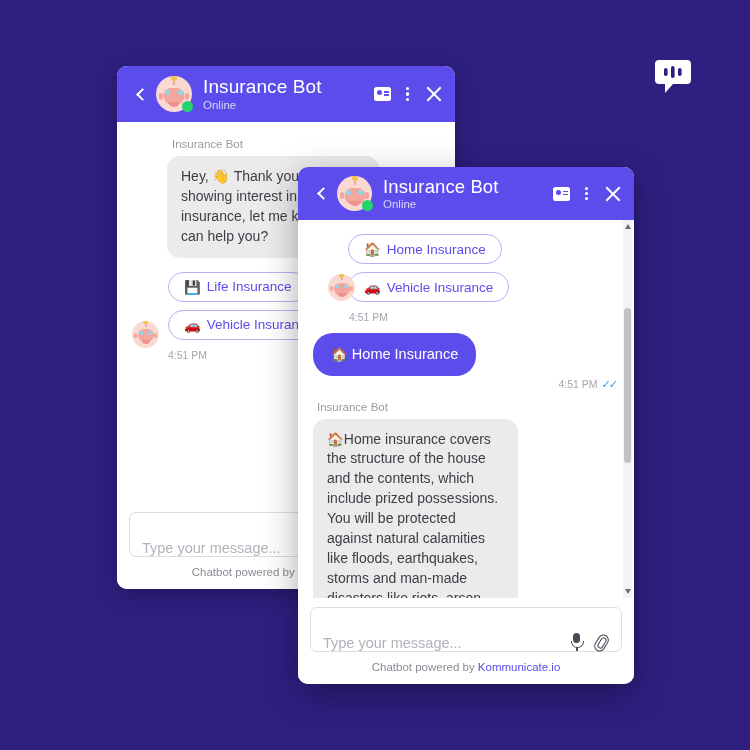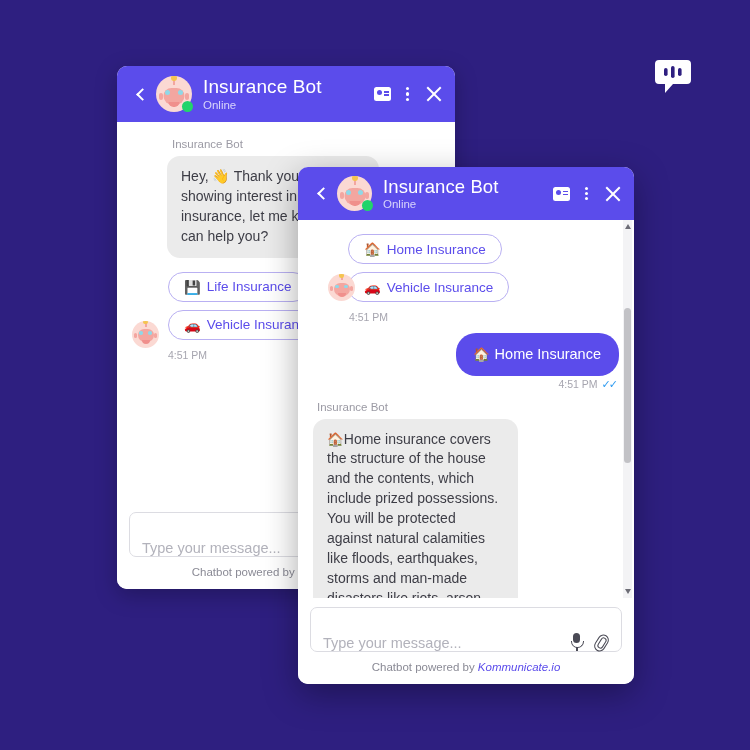--- a/index.html
+++ b/index.html
@@ -156,21 +156,21 @@
   .win-back .msgs { padding-top: 16px; }
 
   .sender-label {
     font-size: 11.5px; color: #9b9aa4;
     margin: 0 0 6px 38px;
   }
   .win-back .sender-label { margin-left: 40px; }
 
   .row { display: flex; align-items: flex-end; margin-bottom: 2px; }
   .row.bot { justify-content: flex-start; }
-  .row.user { justify-content: flex-end; }
+  .row.user { }
 
   .mini-avatar {
     width: 27px; height: 27px; border-radius: 50%;
     background: #fbd9d3; position: relative; overflow: hidden;
     flex: 0 0 auto; margin-right: 8px;
   }
   .mini-avatar .av-head { width: 16px; height: 13px; top: 33%; }
   .mini-avatar .av-eye { width: 3.6px; height: 3.6px; top: 40%; }
   .mini-avatar .av-eye.l { left: 7px; }
   .mini-avatar .av-eye.r { right: 7px; }
@@ -299,21 +299,21 @@
   }
 
   .footer {
     flex: 0 0 auto;
     text-align: center;
     font-size: 11.5px;
     color: #8a8a95;
     padding: 9px 0 11px 0;
     background: #fff;
   }
-  .footer a { color: #5b4ceb; text-decoration: none; font-style: italic; }
+  .footer a { color: #5b4ceb; text-decoration: none; }
 </style>
 </head>
 <body>
 
 <div class="launcher">
   <svg width="40" height="40" viewBox="0 0 40 40">
     <path d="M6 4 H34 A4 4 0 0 1 38 8 V24 A4 4 0 0 1 34 28 H20 L12 37 V28 H6 A4 4 0 0 1 2 24 V8 A4 4 0 0 1 6 4 Z" fill="#ffffff"></path>
     <rect x="11" y="12" width="3.6" height="8" rx="1.8" fill="#2e1f80"></rect>
     <rect x="18" y="10" width="3.6" height="12" rx="1.8" fill="#2e1f80"></rect>
     <rect x="25" y="12" width="3.6" height="8" rx="1.8" fill="#2e1f80"></rect>

